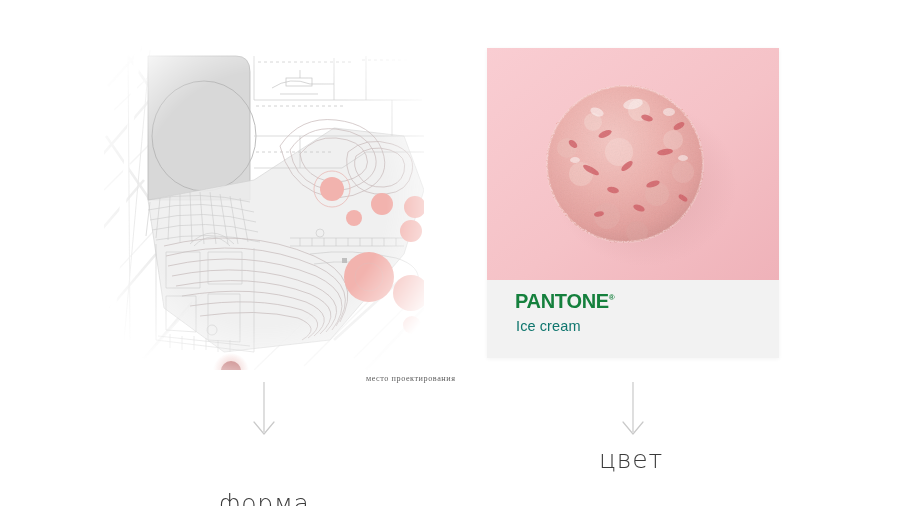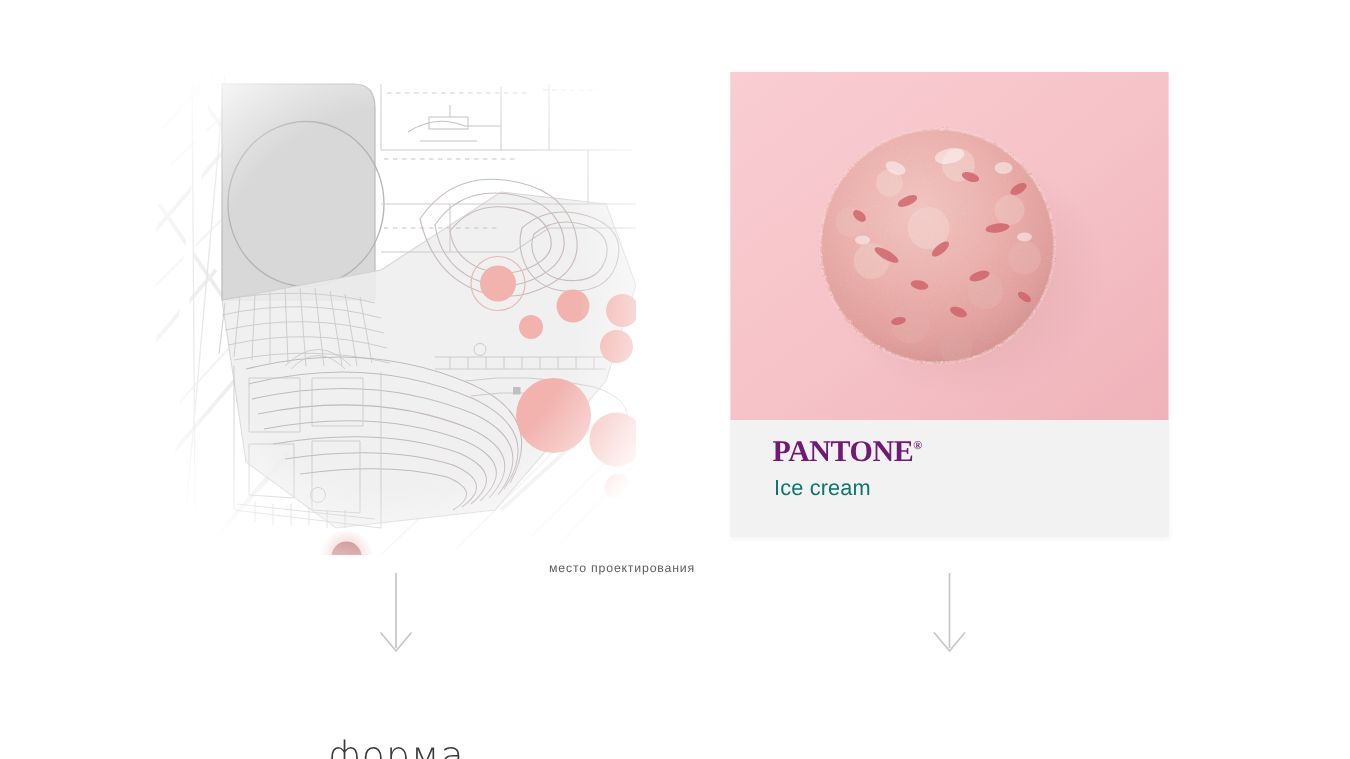--- a/index.html
+++ b/index.html
@@ -33,21 +33,21 @@
   .map-svg { display: block; width: 100%; height: 100%; }
 
   .map-label {
     position: absolute;
     left: 262px;
     top: 334px;
     font-size: 8.2px;
     letter-spacing: 0.55px;
     color: #5d5d5d;
     white-space: nowrap;
-    font-family: Liberation Sans, sans-serif;
+    font-family: Liberation Serif, serif;
   }
 
   
   .pantone-card {
     position: absolute;
     left: 487px;
     top: 48px;
     width: 292px;
     height: 310px;
     background: #f2f2f2;
@@ -72,22 +72,22 @@
     height: 78px;
     background: #f2f2f2;
   }
   .pantone-wordmark {
     position: absolute;
     left: 28px;
     top: 10px;
     font-size: 20px;
     font-weight: bold;
     letter-spacing: -0.3px;
-    color: #701a75;
-    font-family: Liberation Serif, serif;
+    color: #15803d;
+    font-family: Liberation Sans, sans-serif;
   }
   .pantone-wordmark sup {
     font-size: 8px;
     font-weight: bold;
     vertical-align: super;
     letter-spacing: 0;
   }
   .pantone-name {
     position: absolute;
     left: 29px;
@@ -409,14 +409,15 @@
     </div>
   </div>
 
   <div class="arrow arrow-right">
     <svg width="30" height="56" viewBox="0 0 30 56" xmlns="http://www.w3.org/2000/svg">
       <path d="M15 0 L15 50" stroke="#c9c9c9" stroke-width="1.2" fill="none"></path>
       <path d="M5 40 L15 52 L25 40" stroke="#c9c9c9" stroke-width="1.2" fill="none" stroke-linecap="round" stroke-linejoin="round"></path>
     </svg>
   </div>
 
+  <div class="caption caption-right">цвет</div>
 
 </div>
 
 </body></html>

